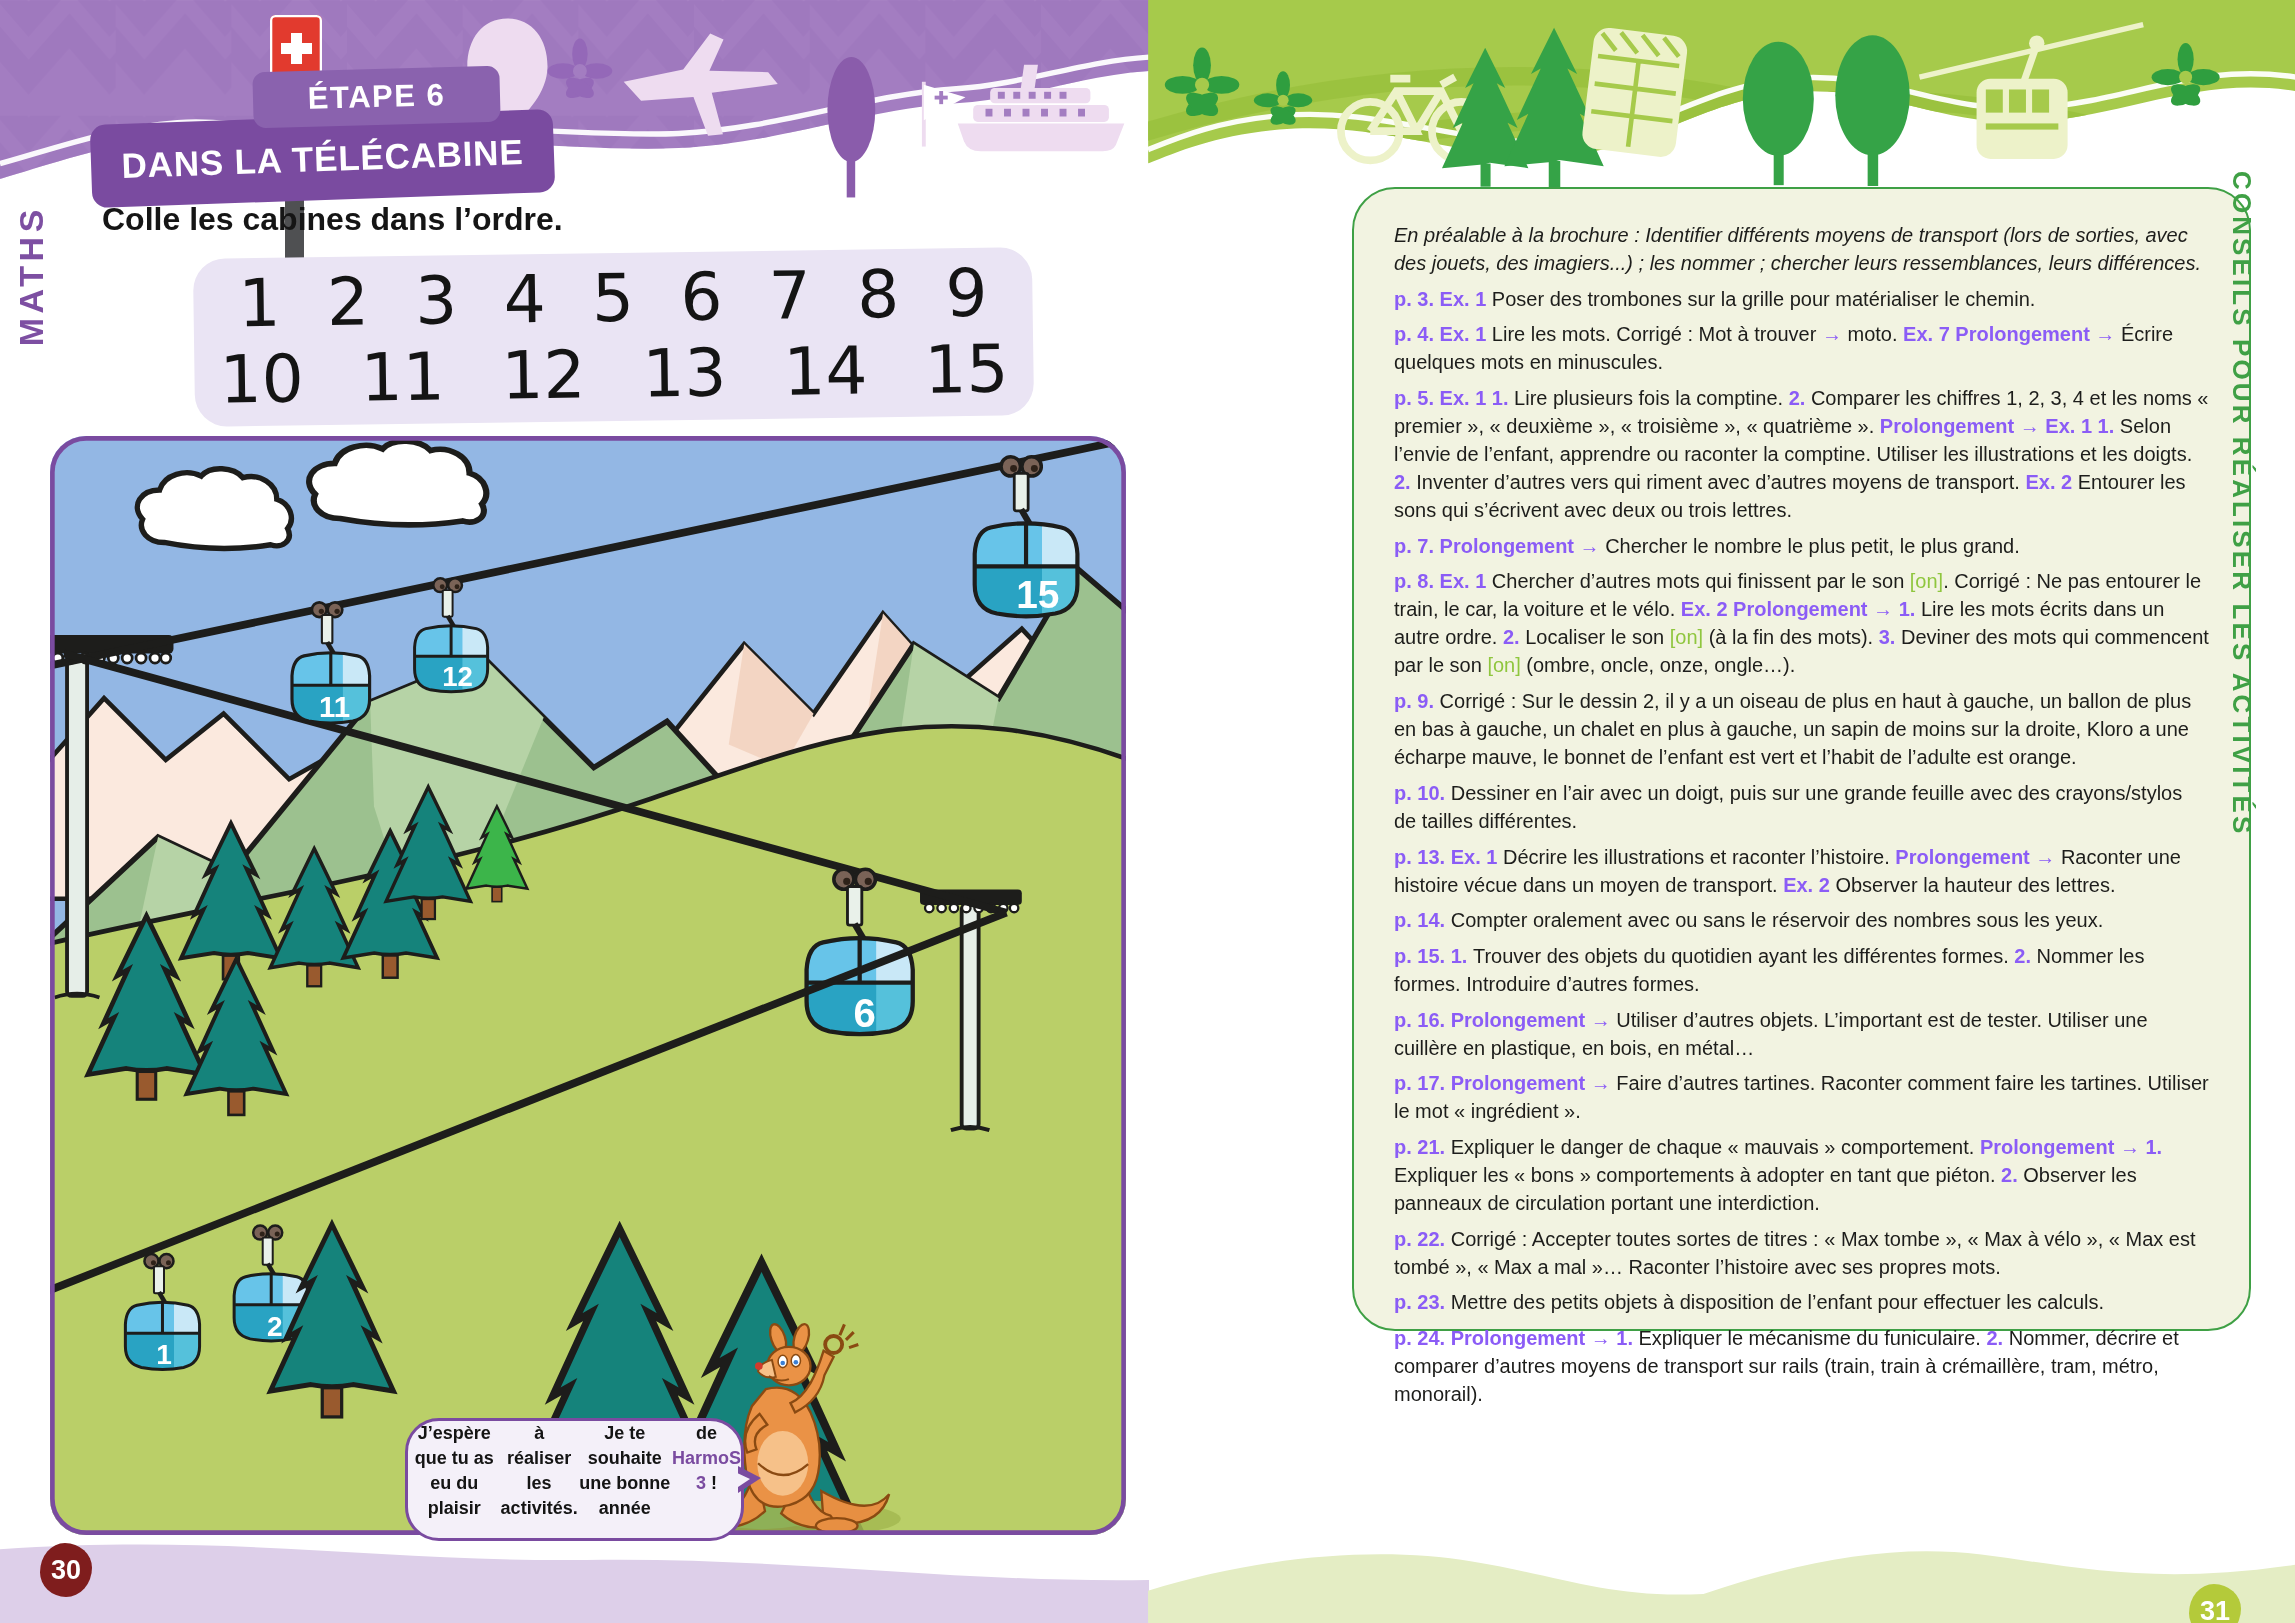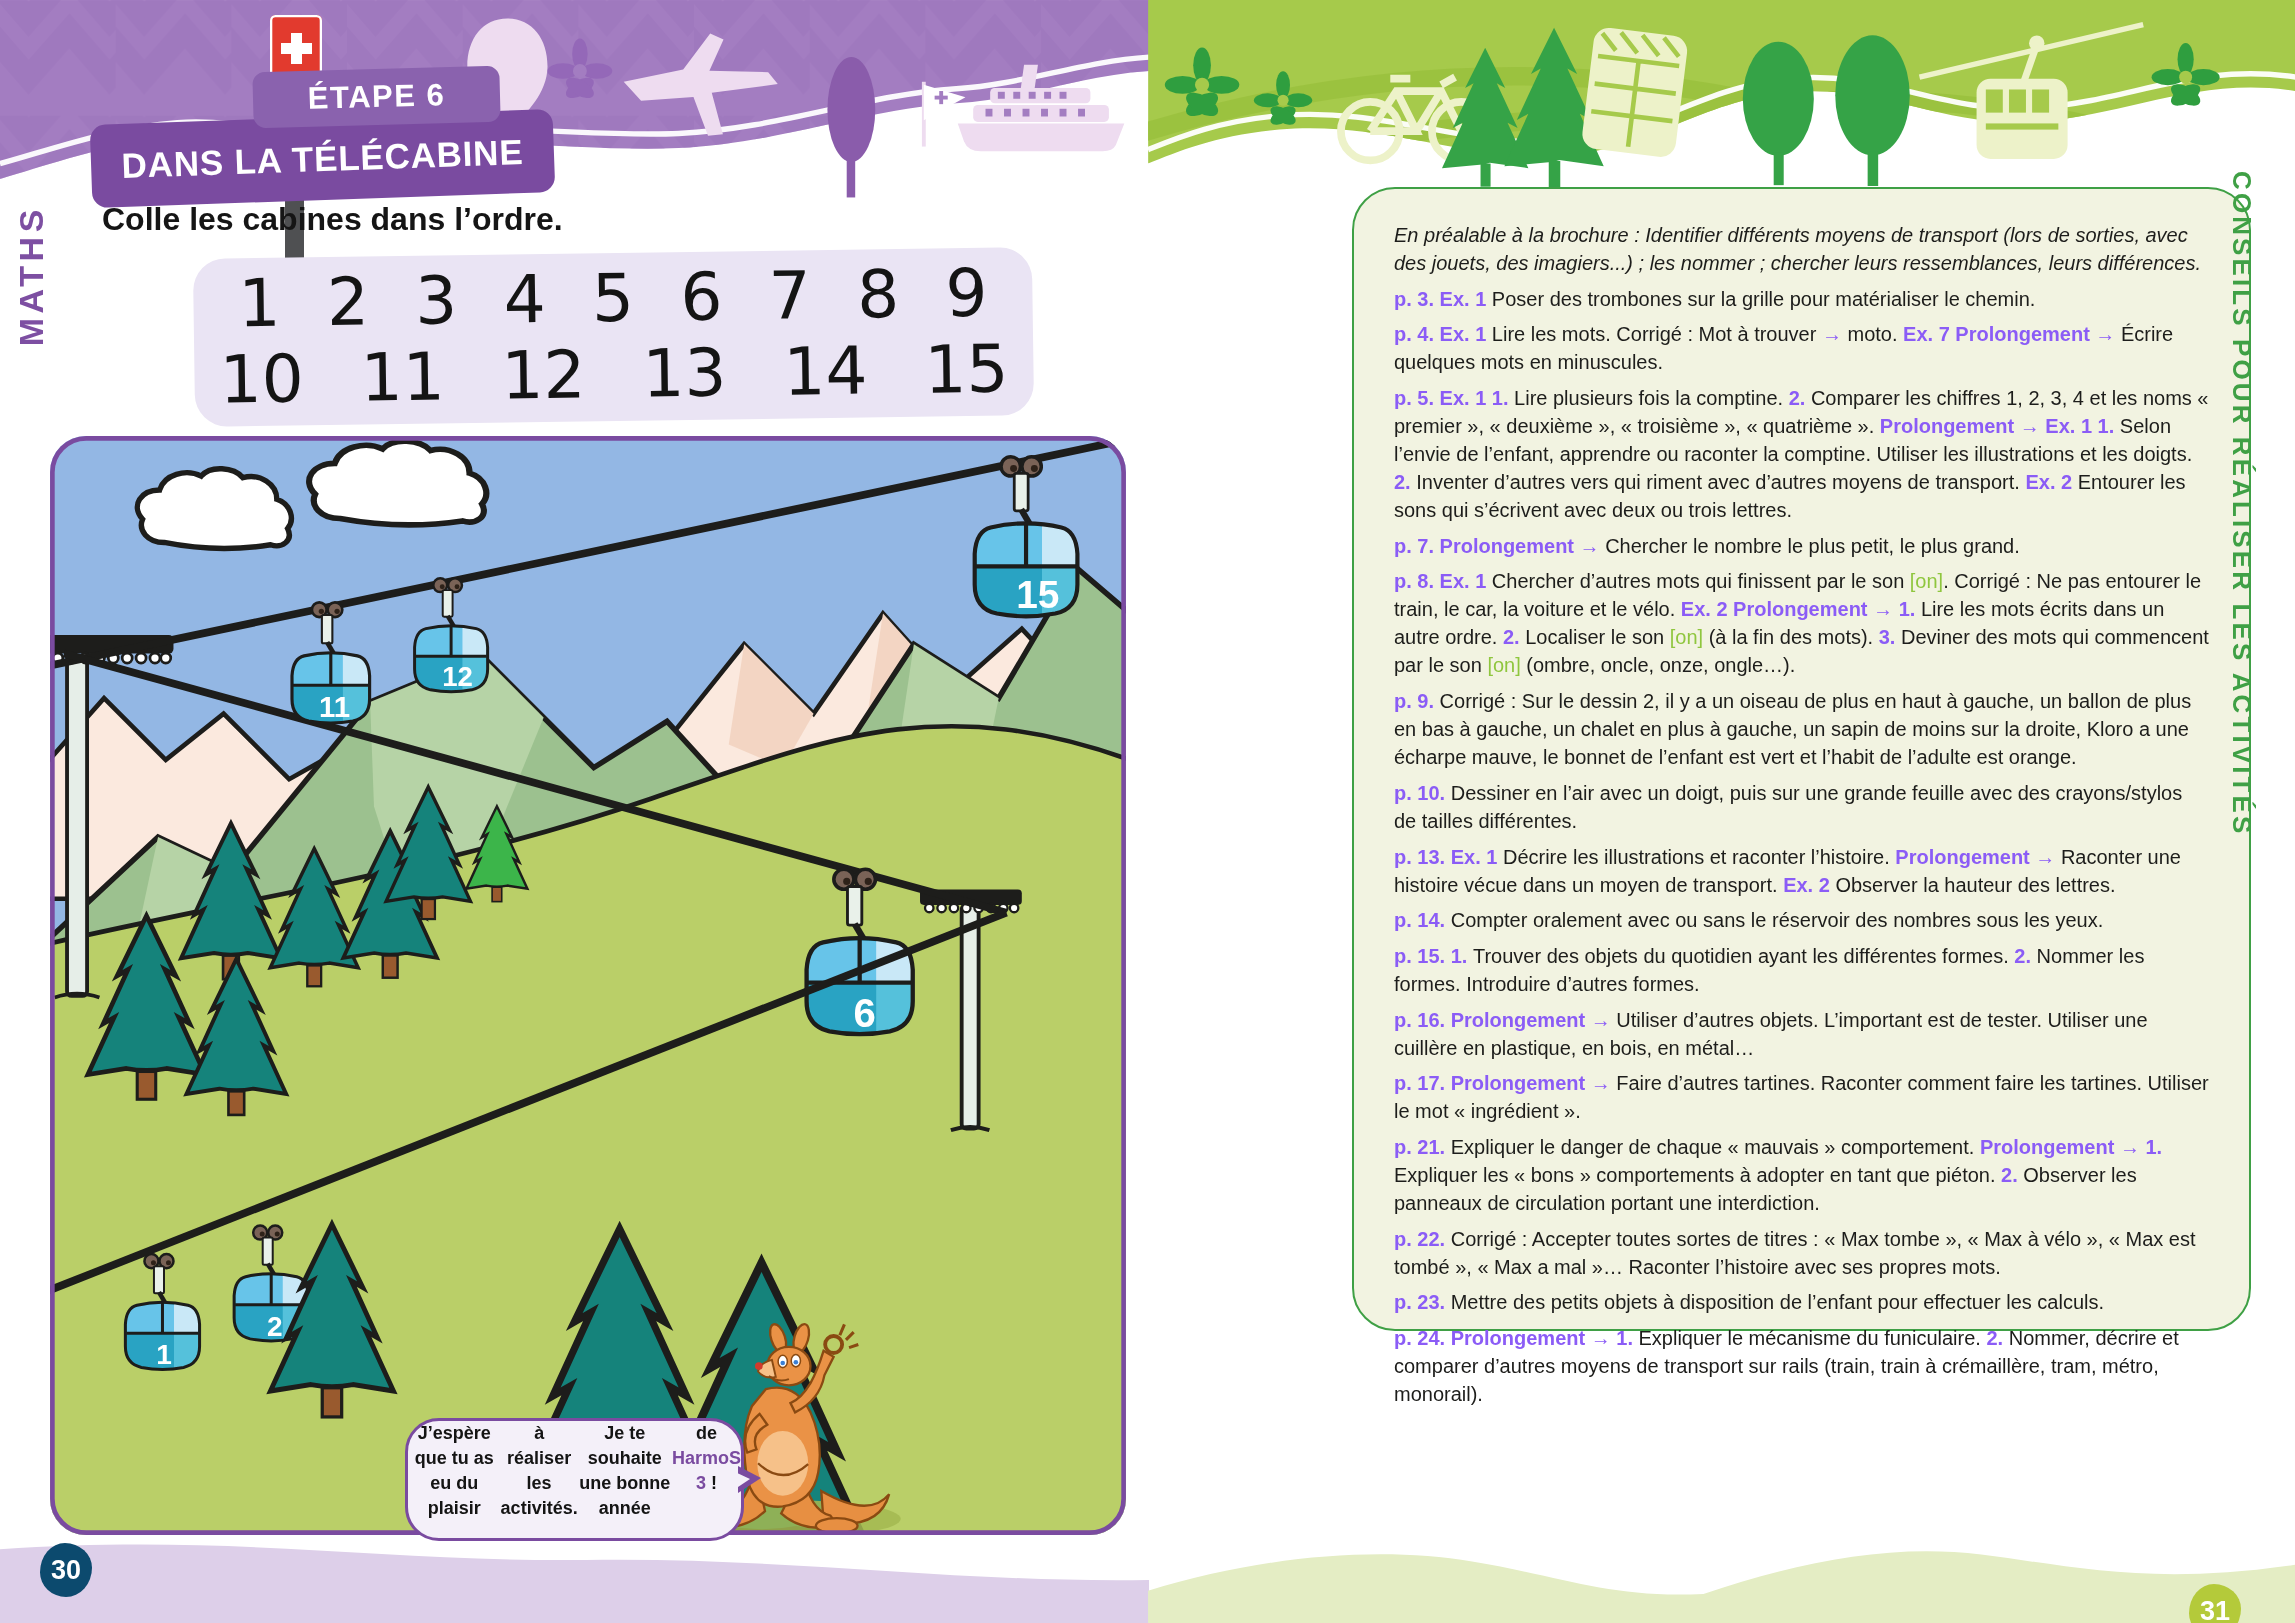--- a/index.html
+++ b/index.html
@@ -34,21 +34,21 @@
     border-radius:34px;z-index:6;display:flex;flex-direction:row;justify-content:center;text-align:center;
     font-size:18px;line-height:25px;font-weight:700;color:#141414;}
   .bubble:after{content:"";position:absolute;right:-20px;top:45px;width:0;height:0;
     border-top:12.3px solid transparent;border-bottom:15.4px solid transparent;border-left:23px solid #7a4ba0;}
   .bubble:before{content:"";position:absolute;right:-9.3px;top:51px;width:0;height:0;z-index:7;
     border-top:7.7px solid transparent;border-bottom:10px solid transparent;border-left:15.4px solid #f4f0f9;}
   .seg-hl{color:#7a4ba0;}
 
   .page-blob{position:absolute;width:52px;height:54px;display:flex;align-items:center;justify-content:center;
     color:#fff;font-weight:700;font-size:27px;border-radius:48% 52% 50% 50%/54% 46% 54% 46%;z-index:4;}
-  .blob-30{left:40px;top:1543px;background:#0c4a6e;text-align:right;}
+  .blob-30{left:40px;top:1543px;background:#7f1d1d;text-align:right;}
   .blob-31{left:2189px;top:1584px;background:#b4ca3a;}
 
   
   .guide-box{position:absolute;left:1304px;top:187px;width:899px;height:1144px;background:#f2f3e1;
     border:2.3px solid #3fa045;border-radius:43px;box-sizing:border-box;padding:32px 40px 23px 40px;margin-left:48px;}
   .guide-box p{margin:0 0 7.7px 0;font-size:20px;line-height:28px;color:#1d1d1b;}
   .seg-i{font-style:italic;}
   .seg-g{color:#8b5cf6;font-weight:700;}
   .seg-b{color:#1d1d1b;font-weight:400;}
   .seg-lg{color:#8fc63e;}

